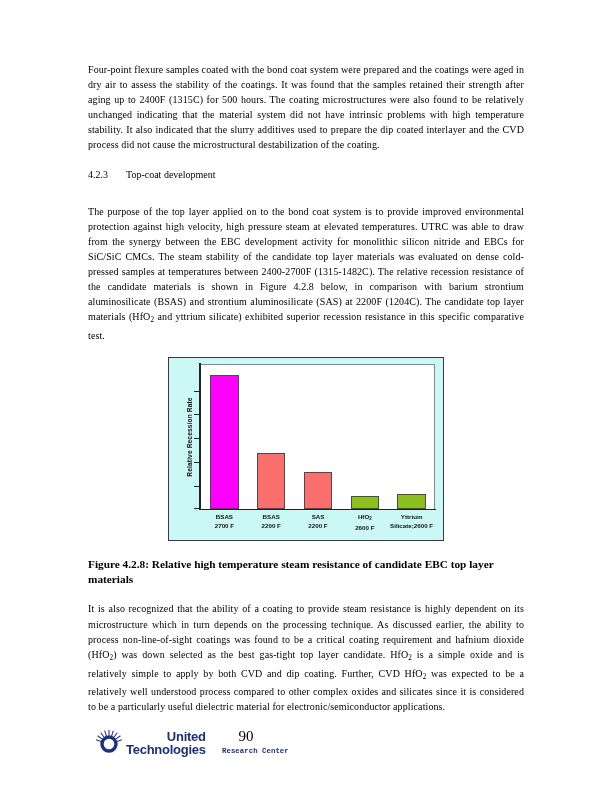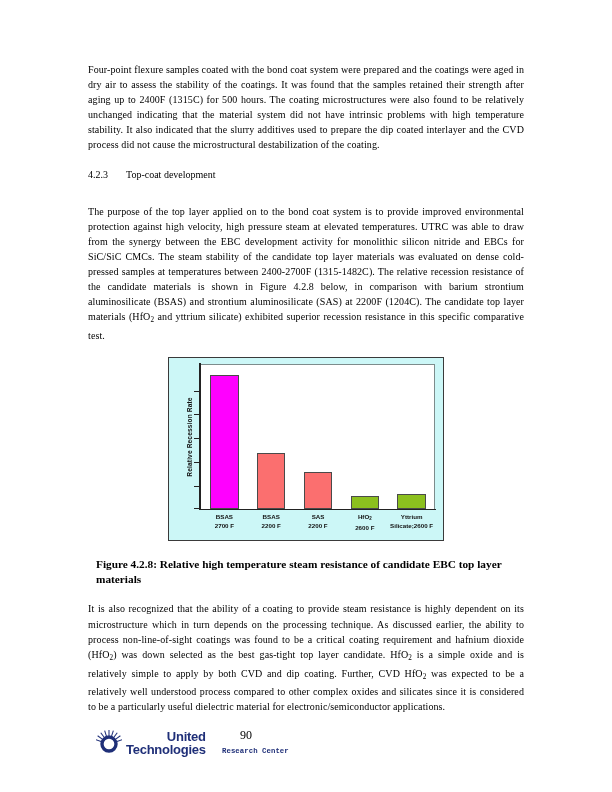--- a/index.html
+++ b/index.html
@@ -40,21 +40,21 @@
     margin: 0 0 22px 0;
   }
   .section-head .num {
     display: inline-block;
     width: 38px;
   }
   .caption {
     font-size: 11.3px;
     line-height: 15.1px;
     font-weight: bold;
-    margin: 0 0 14px 8px;
+    margin: 0 0 14px 0;
     text-align: left;
   }
   sub {
     font-size: 0.72em;
     vertical-align: -0.24em;
   }
 
   
   .figure-wrap {
     margin: 6px 0 16px 0;
@@ -205,21 +205,21 @@
     font-size: 7.3px;
     color: #1f2f78;
     letter-spacing: 0.01em;
   }
   .page-number {
     position: absolute;
     left: 0;
     top: 2px;
     width: 492px;
     text-align: center;
-    font-size: 12px;
+    font-size: 15px;
     font-family: "Liberation Serif", "DejaVu Serif", serif;
     color: #000000;
   }
 </style>
 </head>
 <body>
 
 <div class="page">
 
   <div class="content">

